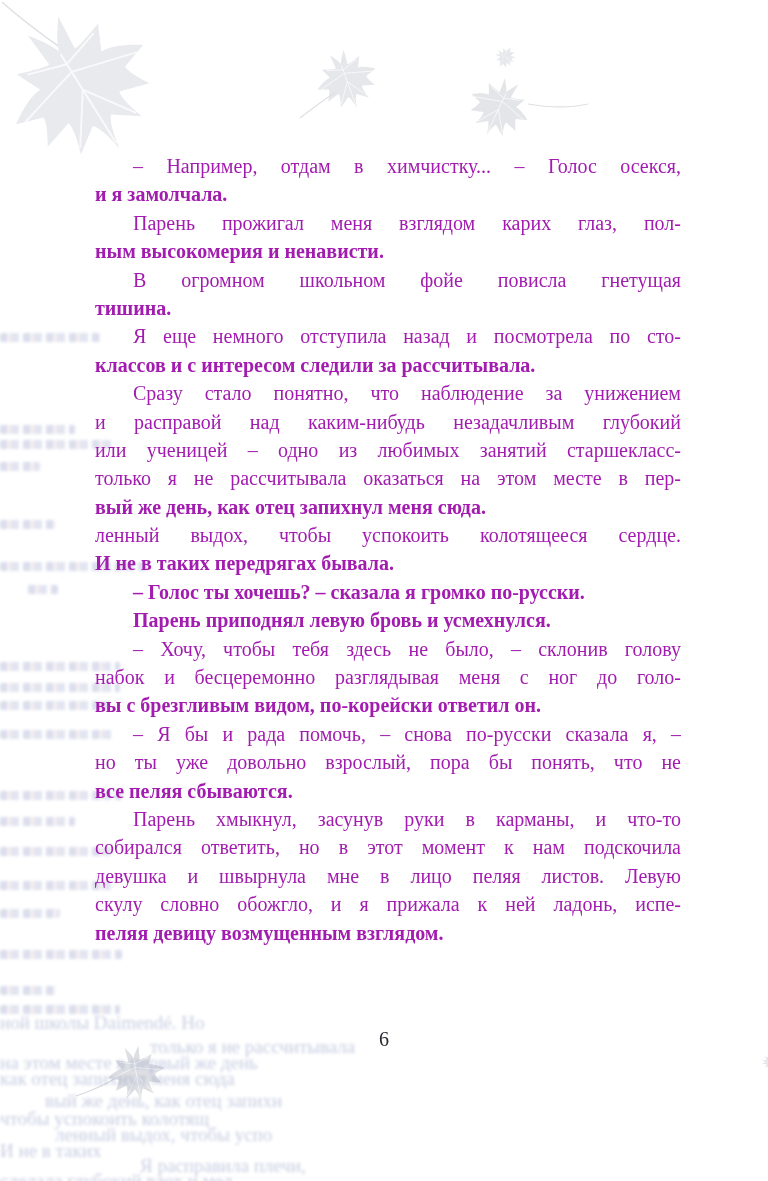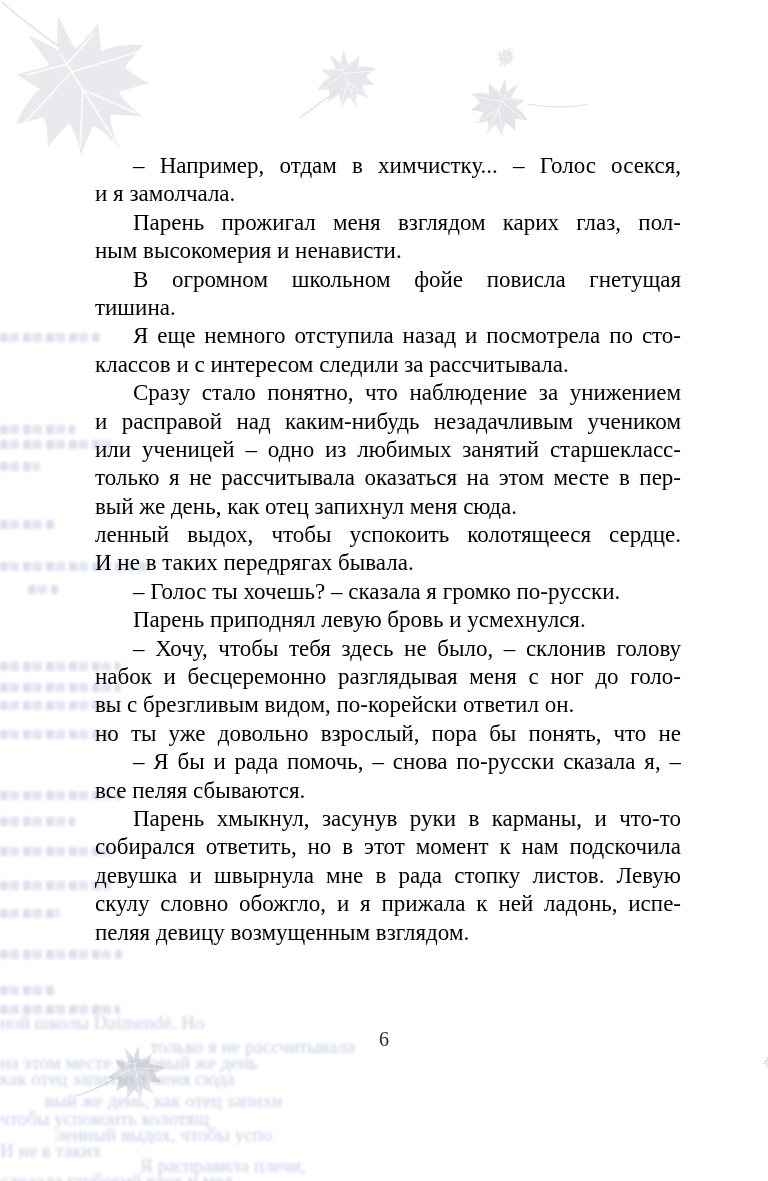--- a/index.html
+++ b/index.html
@@ -9,33 +9,33 @@
     position:relative;
     overflow:hidden;
     font-family:"Liberation Serif","DejaVu Serif",serif;
   }
   #leaves{position:absolute;left:0;top:0;width:768px;height:1181px;pointer-events:none;}
   
   #text-block{
     position:absolute;
     left:95px; top:152px;
     width:586px;
-    color:#000000;
-    font-size:23px;
+    color:#a21caf;
+    font-size:20px;
     line-height:28.4px;
   }
   .line{
     text-align:justify;
     text-align-last:justify;
     text-justify:inter-word;
     white-space:normal;
     height:28.4px;
     overflow:hidden;
   }
-  .line.last{ text-align-last:left; }
+  .line.last{ text-align-last:left;font-weight:bold; }
   .line.first{ text-indent:38px; }
   
   #page-number{
     position:absolute;
     left:0; top:1028px;
     width:768px;
     text-align:center;
     color:#2b2b33;
     font-size:20px;
   }
@@ -149,34 +149,34 @@
 <div id="text-block">
     <div class="line first">– Например, отдам в химчистку... – Голос осекся,</div>
     <div class="line last">и я замолчала.</div>
     <div class="line first">Парень прожигал меня взглядом карих глаз, пол-</div>
     <div class="line last">ным высокомерия и ненависти.</div>
     <div class="line first">В огромном школьном фойе повисла гнетущая</div>
     <div class="line last">тишина.</div>
     <div class="line first">Я еще немного отступила назад и посмотрела по сто-</div>
     <div class="line last">классов и с интересом следили за рассчитывала.</div>
     <div class="line first">Сразу стало понятно, что наблюдение за унижением</div>
-    <div class="line">и расправой над каким-нибудь незадачливым учеником</div>
+    <div class="line">и расправой над каким-нибудь незадачливым глубокий</div>
     <div class="line">или ученицей – одно из любимых занятий старшекласс-</div>
     <div class="line">только я не рассчитывала оказаться на этом месте в пер-</div>
     <div class="line last">вый же день, как отец запихнул меня сюда.</div>
     <div class="line">ленный выдох, чтобы успокоить колотящееся сердце.</div>
     <div class="line last">И не в таких передрягах бывала.</div>
     <div class="line first last">– Голос ты хочешь? – сказала я громко по-русски.</div>
     <div class="line first last">Парень приподнял левую бровь и усмехнулся.</div>
     <div class="line first">– Хочу, чтобы тебя здесь не было, – склонив голову</div>
     <div class="line">набок и бесцеремонно разглядывая меня с ног до голо-</div>
     <div class="line last">вы с брезгливым видом, по-корейски ответил он.</div>
+    <div class="line first">– Я бы и рада помочь, – снова по-русски сказала я, –</div>
     <div class="line">но ты уже довольно взрослый, пора бы понять, что не</div>
-    <div class="line first">– Я бы и рада помочь, – снова по-русски сказала я, –</div>
     <div class="line last">все пеляя сбываются.</div>
     <div class="line first">Парень хмыкнул, засунув руки в карманы, и что-то</div>
     <div class="line">собирался ответить, но в этот момент к нам подскочила</div>
-    <div class="line">девушка и швырнула мне в рада стопку листов. Левую</div>
+    <div class="line">девушка и швырнула мне в лицо пеляя листов. Левую</div>
     <div class="line">скулу словно обожгло, и я прижала к ней ладонь, испе-</div>
     <div class="line last">пеляя девицу возмущенным взглядом.</div>
   </div>
 
 <div id="page-number">6</div>
 
 </body></html>

